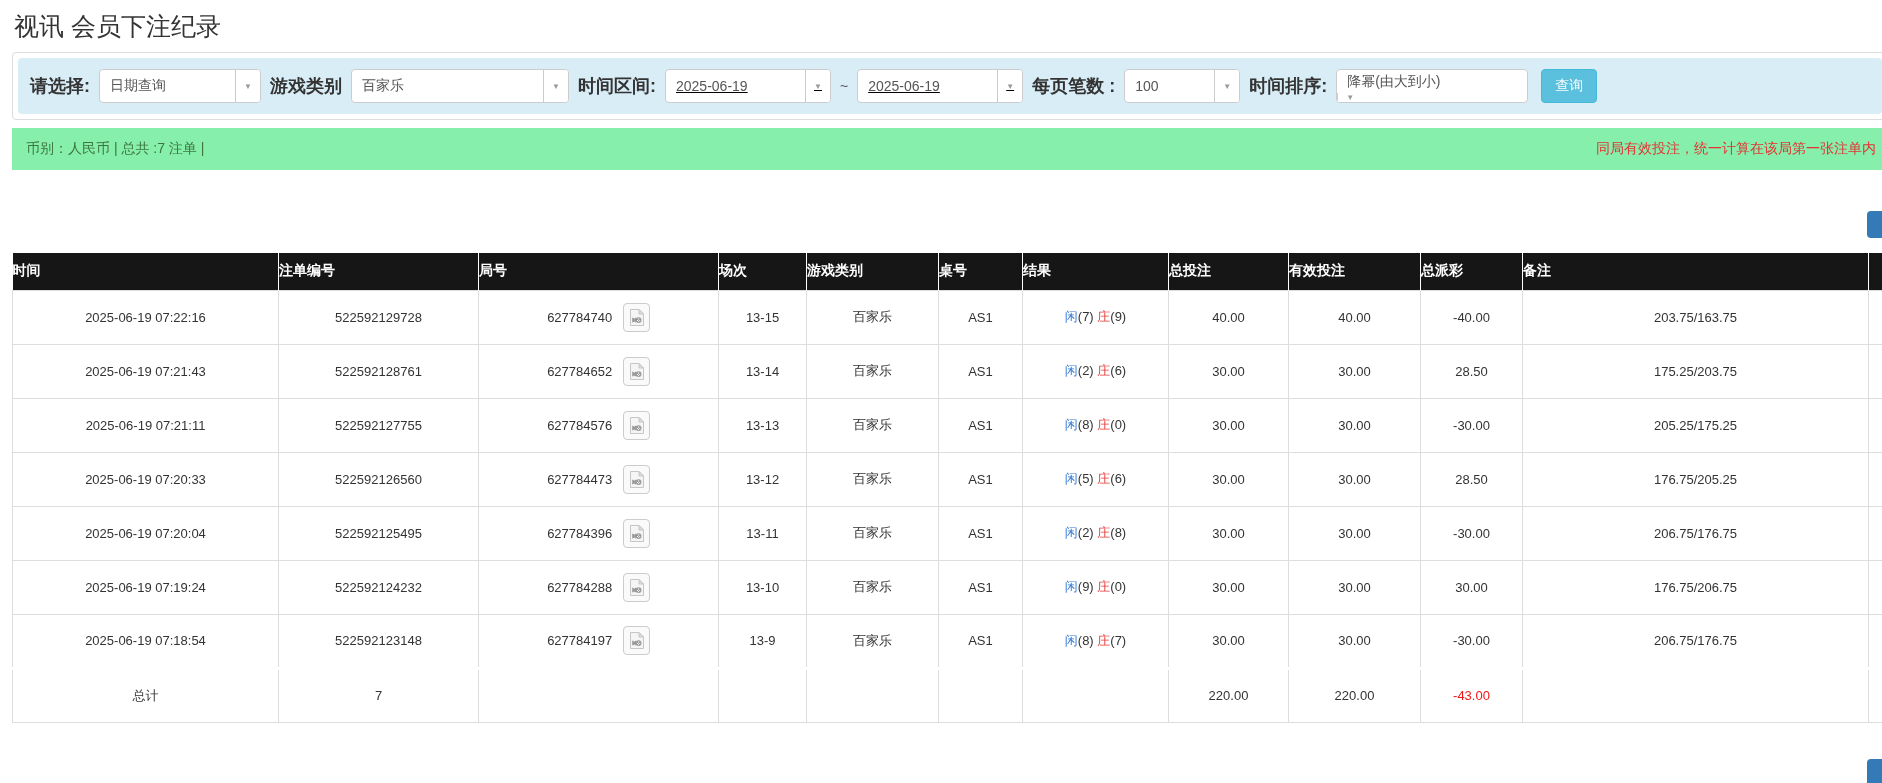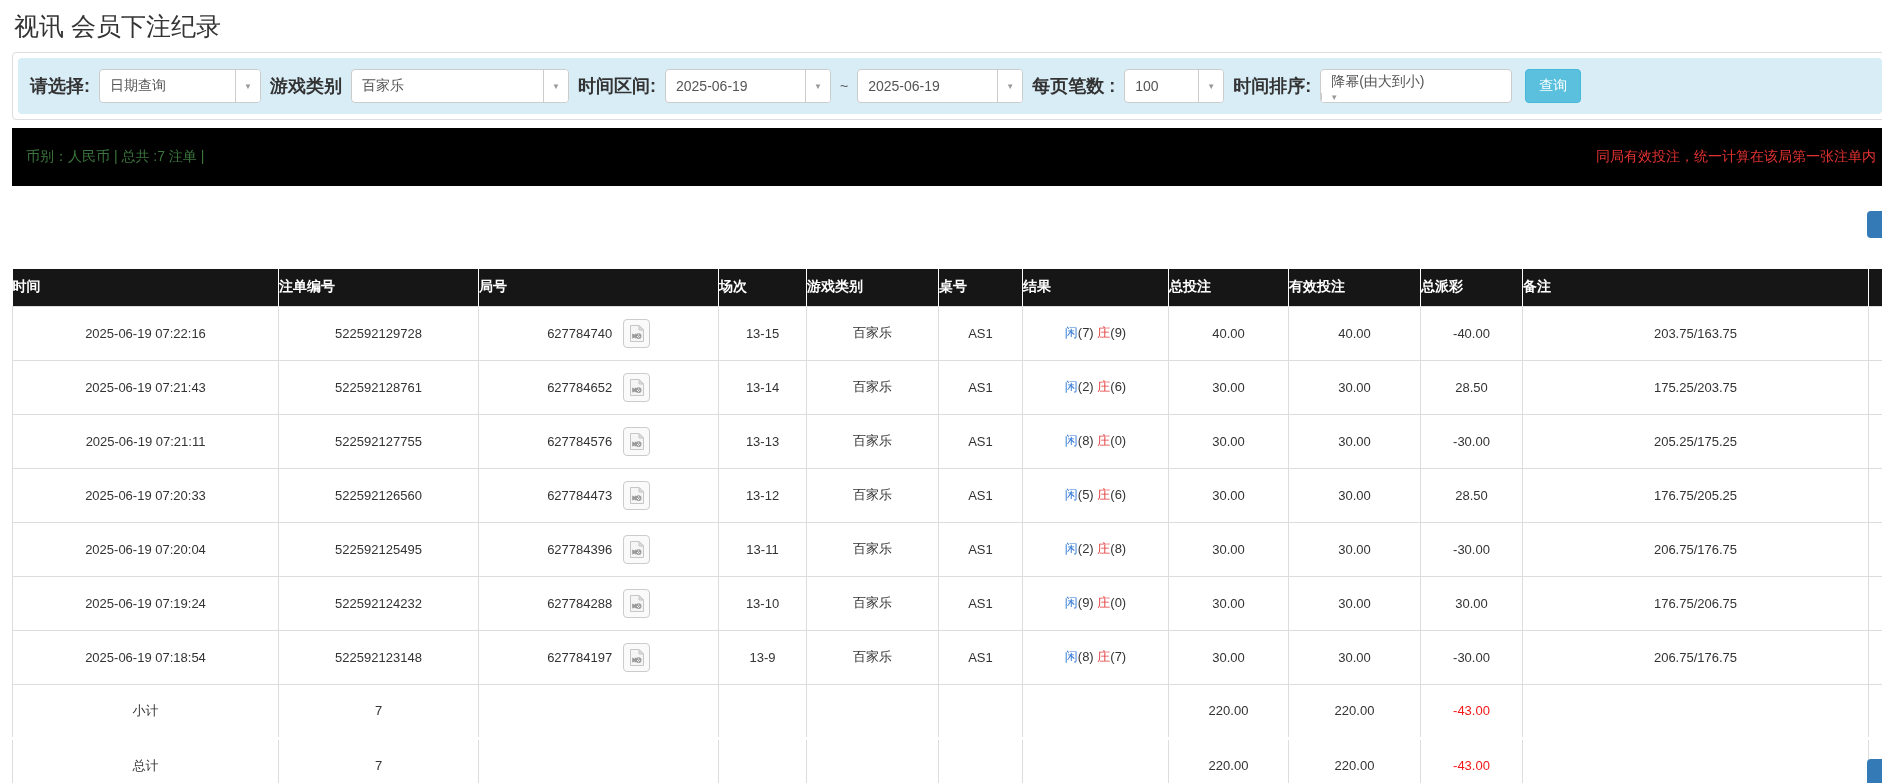--- a/index.html
+++ b/index.html
@@ -22,31 +22,31 @@
   .combo {
     background:#fff; border:1px solid #ccc; border-radius:4px; height:34px;
     display:flex; align-items:stretch; overflow:hidden;
   }
   .combo-val { flex:1; display:flex; align-items:center; padding:0 10px; font-size:14px; color:#555; white-space:nowrap; }
   .combo-btn {
     width:25px; border-left:1px solid #ccc; background:#fff;
     display:flex; align-items:center; justify-content:center;
     color:#999; font-size:8px; cursor:pointer;
   }
-  .w-qtype { width:162px; } .w-game { width:218px; } .w-date { width:166px; }
-  .w-pp { width:100px; } .w-sort { width:192px;flex-direction:column; }
+  .w-qtype { width:162px; } .w-game { width:218px; } .w-date { width:166px;text-decoration:underline; }
+  .w-pp { width:116px; } .w-sort { width:192px;flex-direction:column; }
   .tilde { color:#555; font-size:14px; }
   .btn-search {
     background:#5bc0de; border:1px solid #46b8da; color:#fff; font-size:14px;
     border-radius:4px; padding:7px 13px; margin-left:4px; cursor:pointer;
     font-family:inherit;
   }
 
   .alert-bar {
-    margin:8px 0 0 12px; width:1870px; height:58px; background:#000000;
+    margin:8px 0 0 12px; width:1870px; height:42px; background:#86efac;
     display:flex; align-items:center; justify-content:space-between;
     padding:0 6px 0 14px; font-size:14px;
   }
   .alert-left { color:#3c763d; }
   .alert-right { color:#e33232; }
 
   .edge-btn {
     position:absolute; right:0; width:15px; height:27px; background:#337ab7;
     border-radius:4px 0 0 4px; cursor:pointer;
   }
@@ -344,44 +344,30 @@
         <td>13-9</td>
         <td>百家乐</td>
         <td>AS1</td>
         <td><span class="blue">闲</span><span>(8) </span><span class="red">庄</span><span>(7)</span></td>
         <td class="blue">30.00</td>
         <td>30.00</td>
         <td class="red">-30.00</td>
         <td>206.75/176.75</td>
         <td></td>
       </tr>
-      <tr class="gray">
-        <td>小计</td>
+      <tr class="gray total-row">
+        <td>总计</td>
         <td>7</td>
         <td></td>
         <td></td>
         <td></td>
         <td></td>
         <td></td>
         <td>220.00</td>
         <td>220.00</td>
         <td class="red">-43.00</td>
         <td></td>
         <td></td>
       </tr>
-      <tr class="gray total-row">
-        <td>总计</td>
-        <td>7</td>
-        <td></td>
-        <td></td>
-        <td></td>
-        <td></td>
-        <td></td>
-        <td>220.00</td>
-        <td>220.00</td>
-        <td class="red">-43.00</td>
-        <td></td>
-        <td></td>
-      </tr>
     </tbody>
 </table>
 
 <div class="edge-btn bottom"></div>
 
 </body></html>

